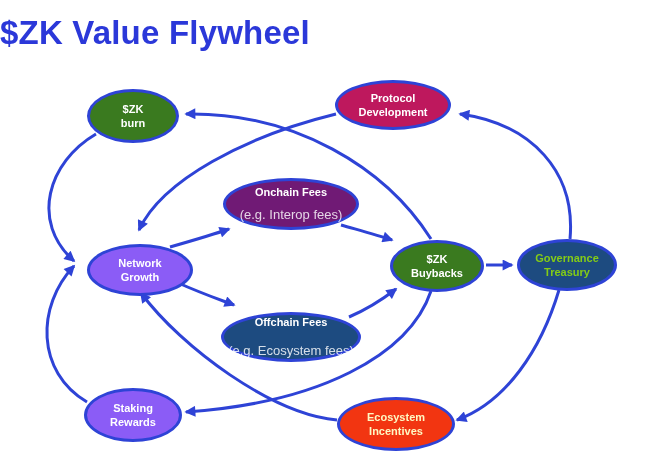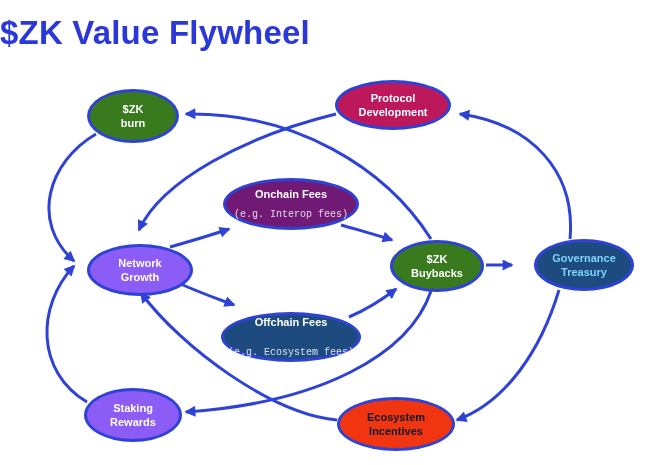--- a/index.html
+++ b/index.html
@@ -42,26 +42,25 @@
     text-align: center;
     color: #ffffff;
   }
   .nlabel {
     font-size: 11px;
     font-weight: bold;
     line-height: 1.3;
     white-space: pre-line;
   }
   .nsub {
-    font-size: 10px;
+    font-size: 13px;
     font-weight: normal;
     line-height: 1.2;
     color: rgba(255,255,255,0.82);
     margin-top: 8px;
-    font-family: Liberation Mono, monospace;
   }
 </style>
 </head>
 <body>
 
 <div class="canvas">
   <h1 class="title" style="color: rgb(43, 56, 217);">$ZK Value Flywheel</h1>
   <svg id="edge-layer" width="648" height="465" viewBox="0 0 648 465" xmlns="http://www.w3.org/2000/svg">
     <defs>
       <marker id="arrowhead" viewBox="0 0 10 10" refX="8.5" refY="5" markerWidth="13" markerHeight="11" orient="auto" markerUnits="userSpaceOnUse">
@@ -96,30 +95,30 @@
         <div class="nsub">(e.g. Interop fees)</div>
       </div>
       <div class="node" style="left: 87px; top: 244px; width: 106px; height: 52px; background: #8b5cf6; border: 3px solid rgb(46, 67, 214); color: rgb(255, 255, 255);">
         <div class="nlabel">Network
 Growth</div>
       </div>
       <div class="node" style="left: 390px; top: 240px; width: 94px; height: 52px; background: rgb(58, 122, 31); border: 3px solid rgb(46, 67, 214); color: rgb(255, 255, 255);">
         <div class="nlabel">$ZK
 Buybacks</div>
       </div>
-      <div class="node" style="left: 534px; top: 239px; width: 100px; height: 52px; background: rgb(29, 75, 128); border: 3px solid rgb(46, 67, 214); color: #7dd3fc;">
+      <div class="node" style="left: 517px; top: 239px; width: 100px; height: 52px; background: rgb(29, 75, 128); border: 3px solid rgb(46, 67, 214); color: #84cc16;">
         <div class="nlabel">Governance
 Treasury</div>
       </div>
       <div class="node" style="left: 221px; top: 312px; width: 140px; height: 50px; background: rgb(29, 75, 128); border: 3px solid rgb(46, 67, 214); color: rgb(255, 255, 255); justify-content: space-between;">
         <div class="nlabel">Offchain Fees</div>
         <div class="nsub">(e.g. Ecosystem fees)</div>
       </div>
       <div class="node" style="left: 84px; top: 388px; width: 98px; height: 54px; background: #8b5cf6; border: 3px solid rgb(46, 67, 214); color: rgb(255, 255, 255);">
         <div class="nlabel">Staking
 Rewards</div>
       </div>
-      <div class="node" style="left: 337px; top: 397px; width: 118px; height: 54px; background: rgb(242, 53, 17); border: 3px solid rgb(46, 67, 214); color: #0f172a;">
+      <div class="node" style="left: 337px; top: 397px; width: 118px; height: 54px; background: rgb(242, 53, 17); border: 3px solid rgb(46, 67, 214); color: #fef9c3;">
         <div class="nlabel">Ecosystem
 Incentives</div>
       </div>
     </div>
 </div>
 
 </body></html>

